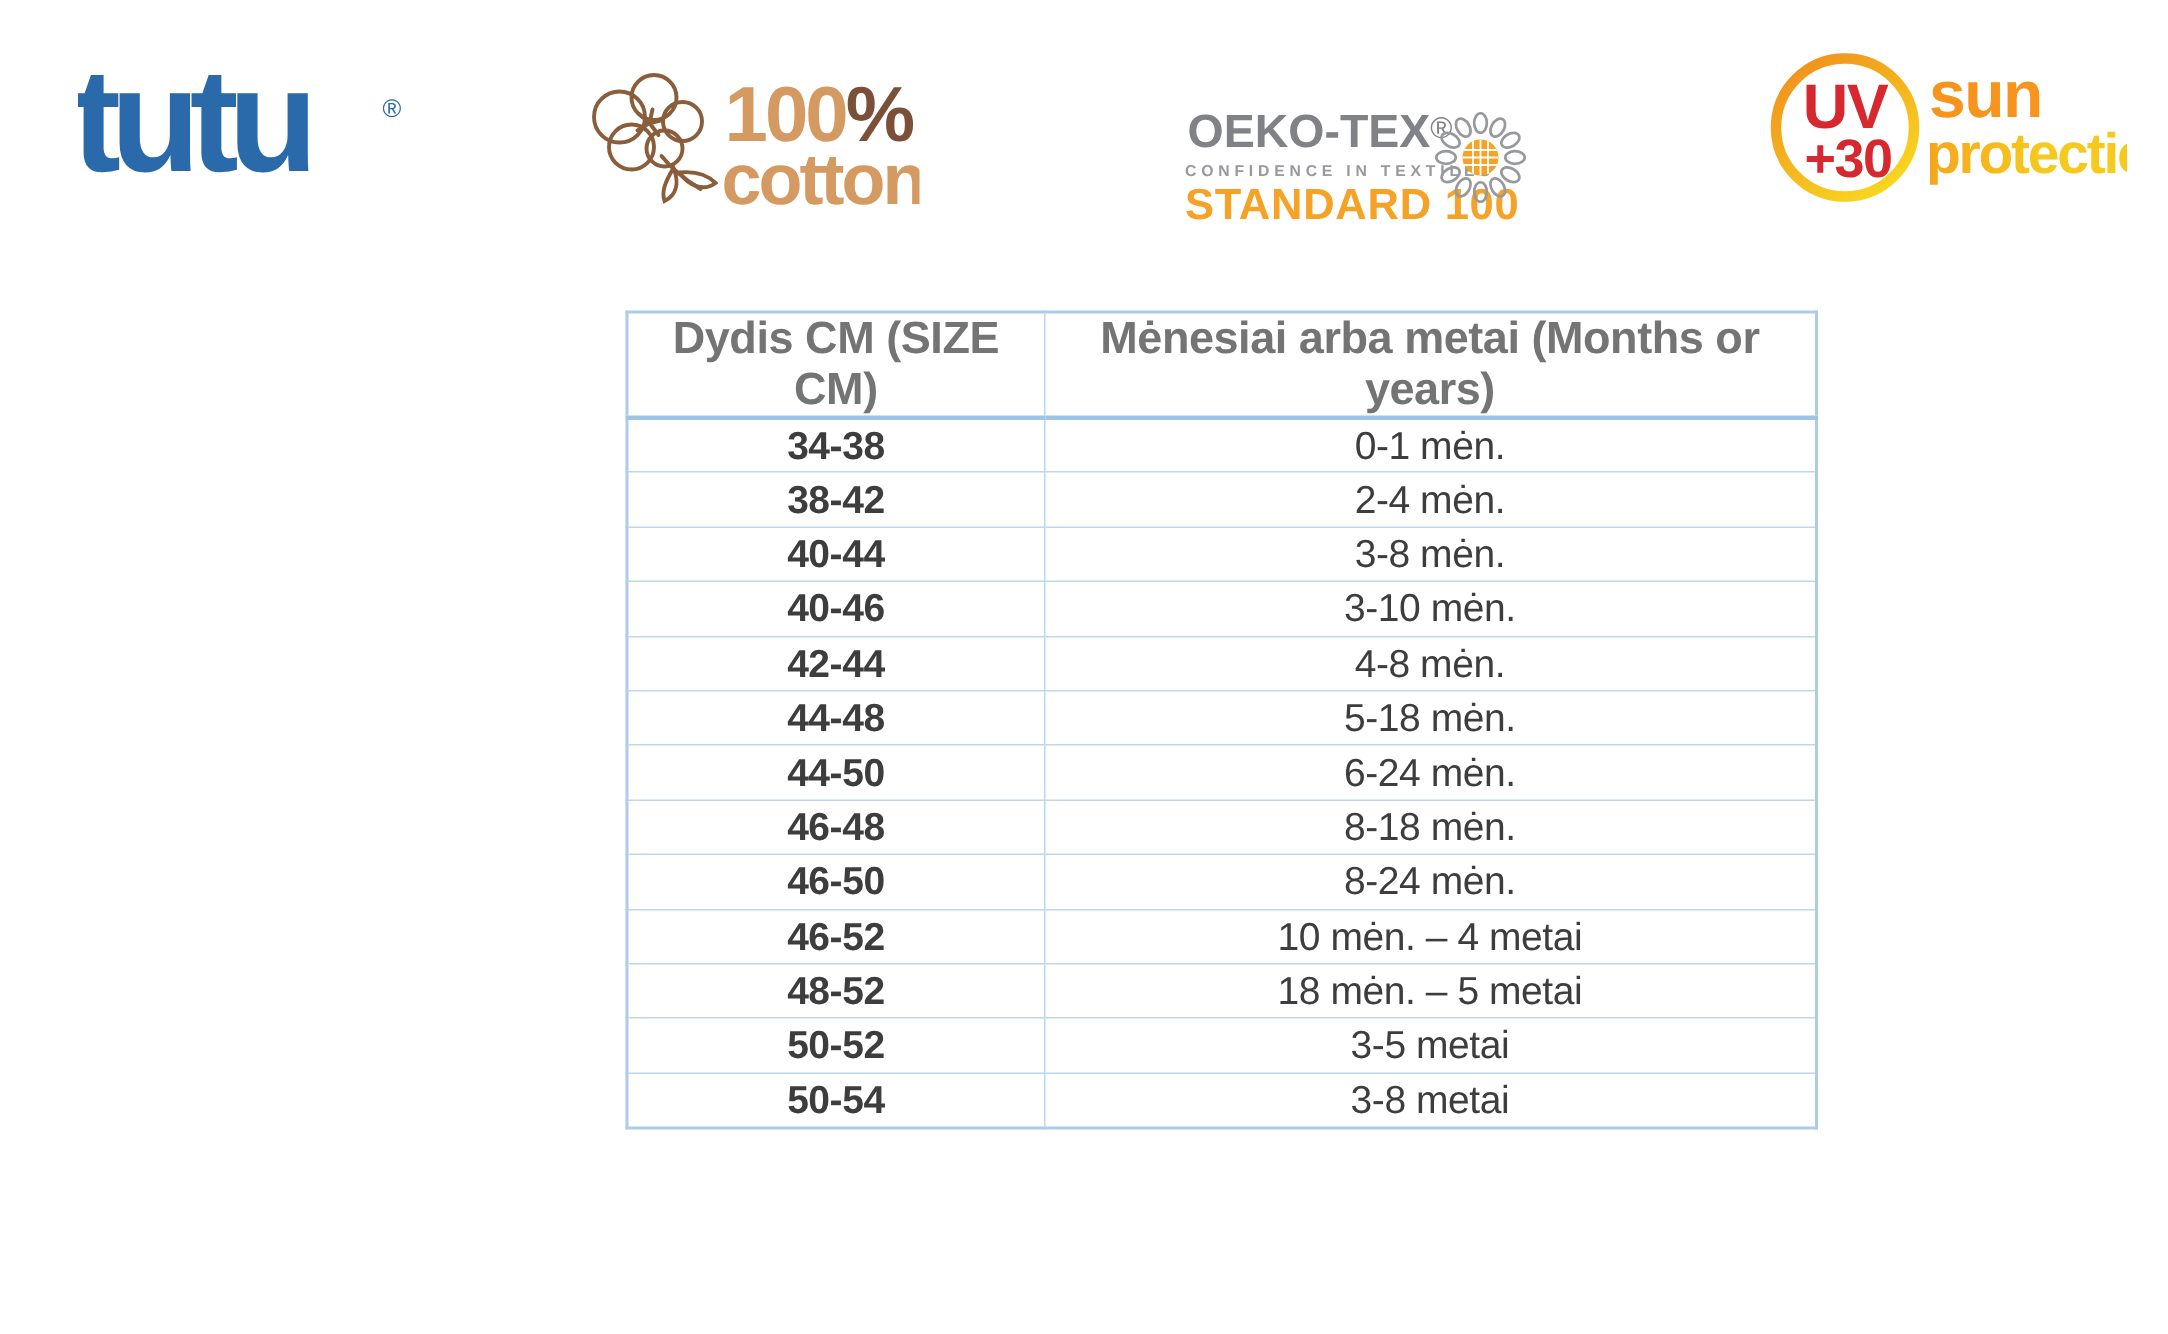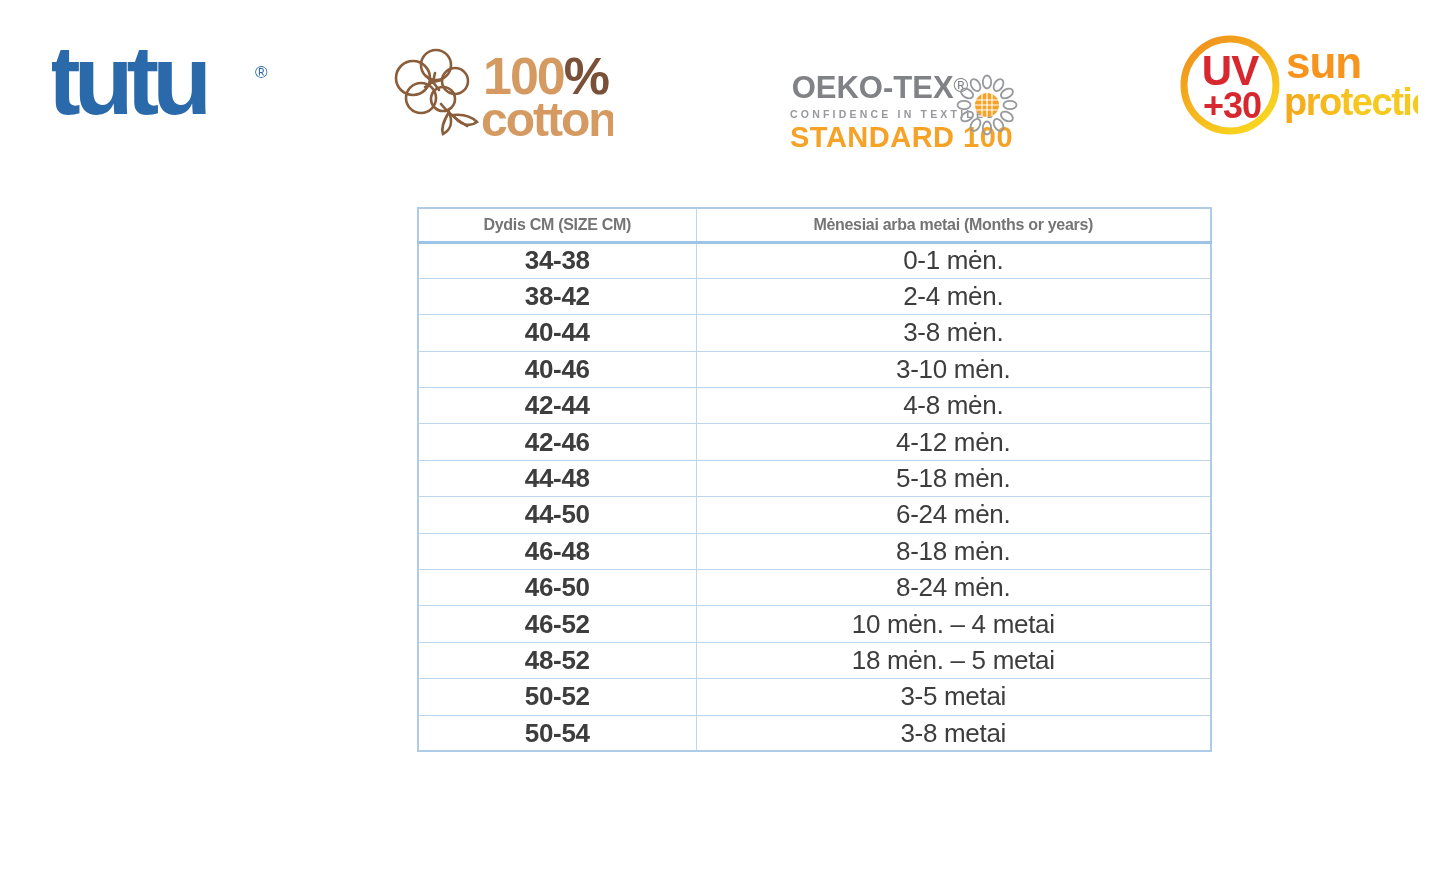--- a/index.html
+++ b/index.html
@@ -49,21 +49,21 @@
   .size-table col.c1 { width: 278px; }
   .size-table col.c2 { width: 515px; }
   .size-table th, .size-table td {
     border: 1px solid #bdd7ee;
     text-align: center; vertical-align: middle;
     background: #ffffff;
     letter-spacing: -0.3px;
   }
   .size-table th {
     height: 34px;
-    font-size: 16px; font-weight: bold; color: #747474;
+    font-size: 30px; font-weight: bold; color: #747474;
     border-bottom: 3px solid #9dc3e6;
   }
   .size-table td { height: 36.4px; font-size: 26px; color: #3d3d3d; }
   .size-table td:first-child { font-weight: bold; }
 </style>
 </head>
 <body>
 
 <header>
 
@@ -178,24 +178,20 @@
       </tr>
       <tr>
         <td>40-46</td>
         <td>3-10 mėn.</td>
       </tr>
       <tr>
         <td>42-44</td>
         <td>4-8 mėn.</td>
       </tr>
       <tr>
-        <td>42-46</td>
-        <td>4-12 mėn.</td>
-      </tr>
-      <tr>
         <td>44-48</td>
         <td>5-18 mėn.</td>
       </tr>
       <tr>
         <td>44-50</td>
         <td>6-24 mėn.</td>
       </tr>
       <tr>
         <td>46-48</td>
         <td>8-18 mėn.</td>

